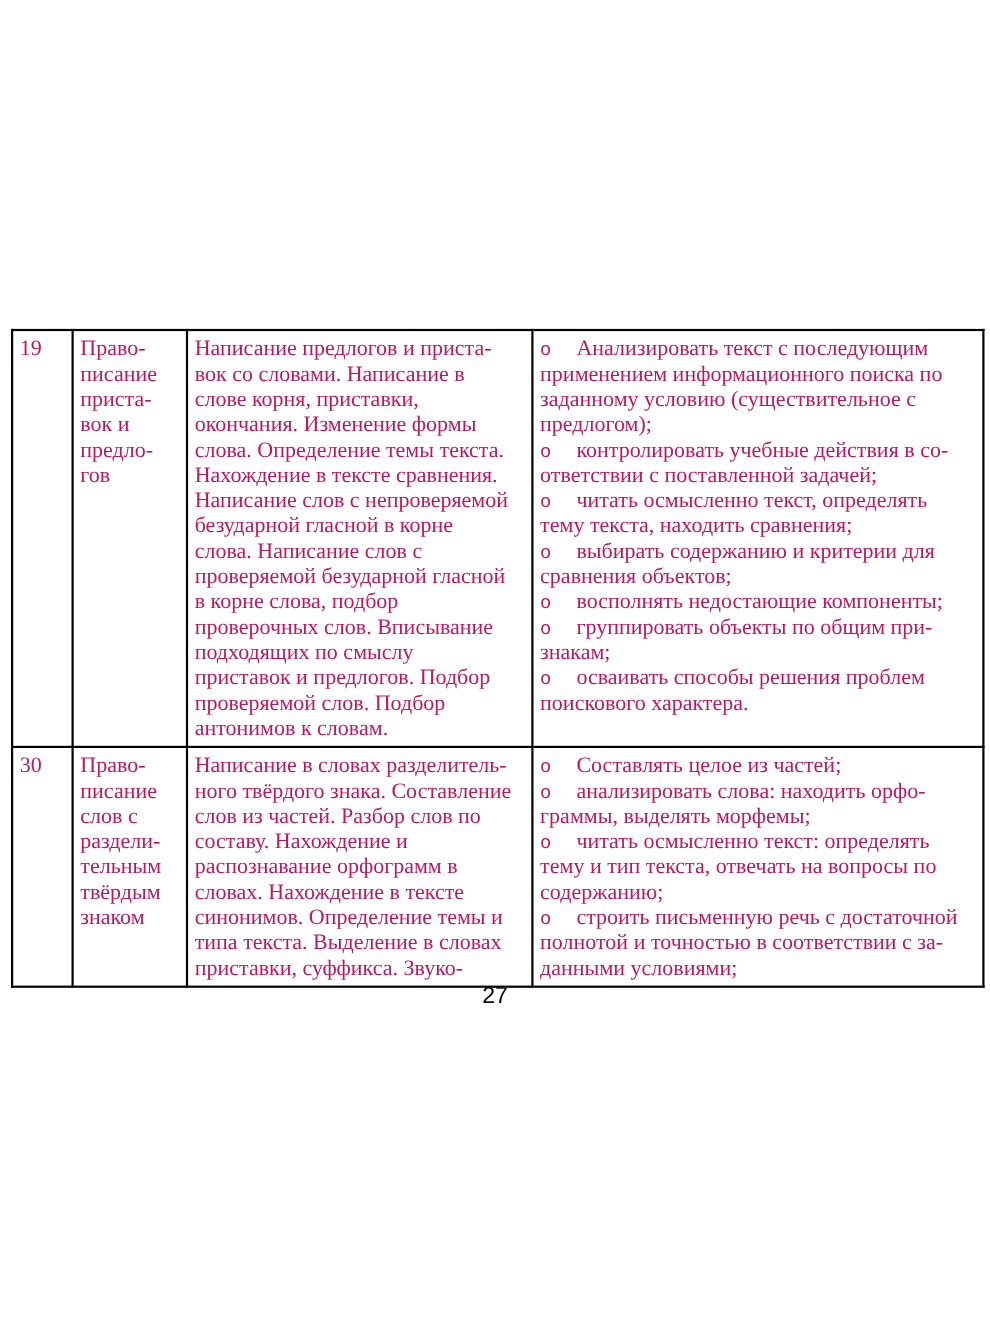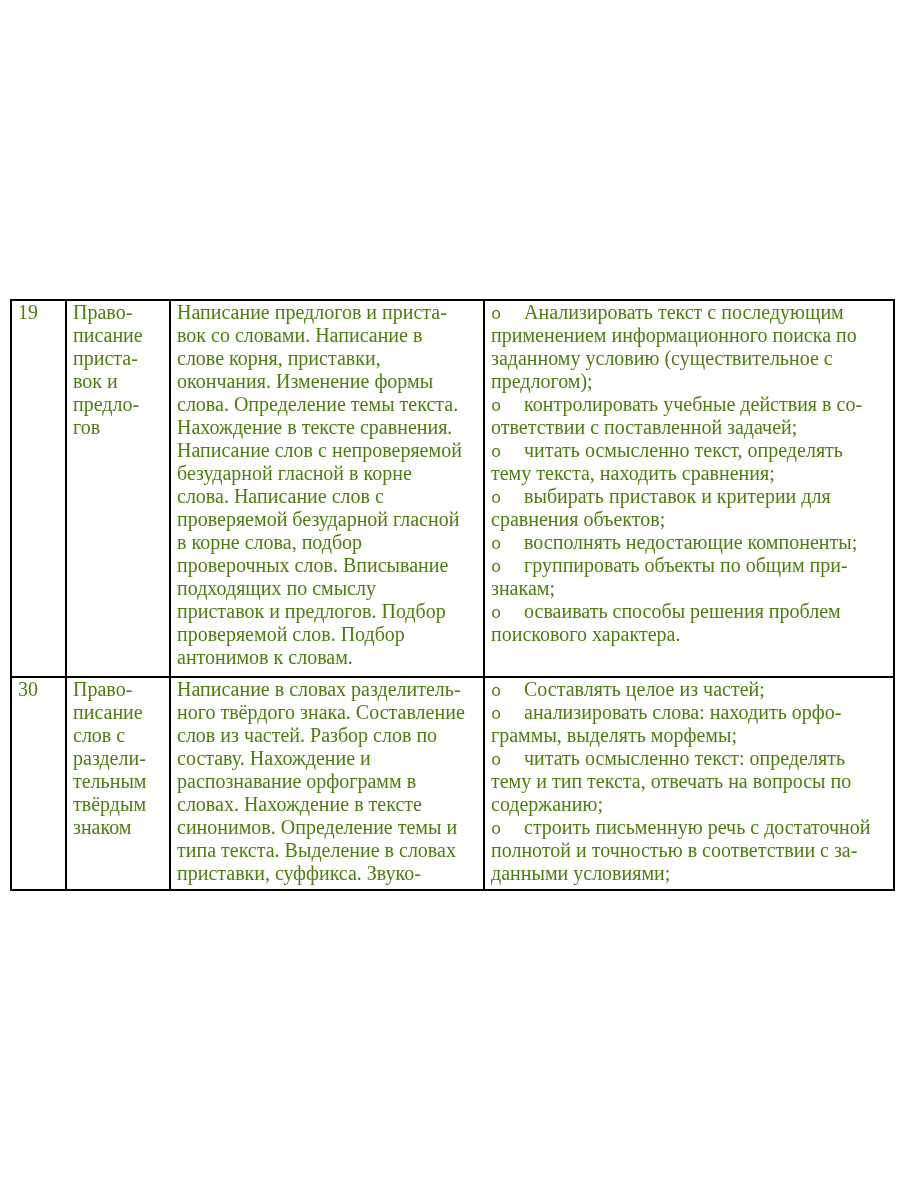--- a/index.html
+++ b/index.html
@@ -19,24 +19,24 @@
     position: absolute;
     left: 10px;
     top: 299px;
     width: 883px;
     border-collapse: collapse;
     table-layout: fixed;
   }
   table.doc td {
     border: 2px solid #000000;
     vertical-align: top;
-    padding: 0 4px 4px 6px;
+    padding: 5px 4px 4px 6px;
     font-size: 20px;
     line-height: 23px;
-    color: #4d7c0f;
+    color: #be185d;
   }
   table.doc tr.row-19 { height: 377px; }
   table.doc tr.row-20 { height: 207px; }
   td.cell-num { padding-left: 8px; }
   td.cell-topic { padding-left: 9px; }
   .tline {
     white-space: nowrap;
     overflow: hidden;
     height: 23px;
   }
@@ -102,21 +102,21 @@
           </td>
           <td>
             <div class="tline"><span class="bullet-marker">o</span><span>Анализировать текст с последующим</span></div>
             <div class="tline"><span>применением информационного поиска по</span></div>
             <div class="tline"><span>заданному условию (существительное с</span></div>
             <div class="tline"><span>предлогом);</span></div>
             <div class="tline"><span class="bullet-marker">o</span><span>контролировать учебные действия в со-</span></div>
             <div class="tline"><span>ответствии с поставленной задачей;</span></div>
             <div class="tline"><span class="bullet-marker">o</span><span>читать осмысленно текст, определять</span></div>
             <div class="tline"><span>тему текста, находить сравнения;</span></div>
-            <div class="tline"><span class="bullet-marker">o</span><span>выбирать приставок и критерии для</span></div>
+            <div class="tline"><span class="bullet-marker">o</span><span>выбирать содержанию и критерии для</span></div>
             <div class="tline"><span>сравнения объектов;</span></div>
             <div class="tline"><span class="bullet-marker">o</span><span>восполнять недостающие компоненты;</span></div>
             <div class="tline"><span class="bullet-marker">o</span><span>группировать объекты по общим при-</span></div>
             <div class="tline"><span>знакам;</span></div>
             <div class="tline"><span class="bullet-marker">o</span><span>осваивать способы решения проблем</span></div>
             <div class="tline"><span>поискового характера.</span></div>
           </td>
         </tr>
         <tr class="row-20">
           <td class="cell-num">
@@ -150,14 +150,15 @@
             <div class="tline"><span>тему и тип текста, отвечать на вопросы по</span></div>
             <div class="tline"><span>содержанию;</span></div>
             <div class="tline"><span class="bullet-marker">o</span><span>строить письменную речь с достаточной</span></div>
             <div class="tline"><span>полнотой и точностью в соответствии с за-</span></div>
             <div class="tline"><span>данными условиями;</span></div>
           </td>
         </tr>
       </tbody>
   </table>
 
+  <div class="page-number">27</div>
 
 </div>
 
 </body></html>

